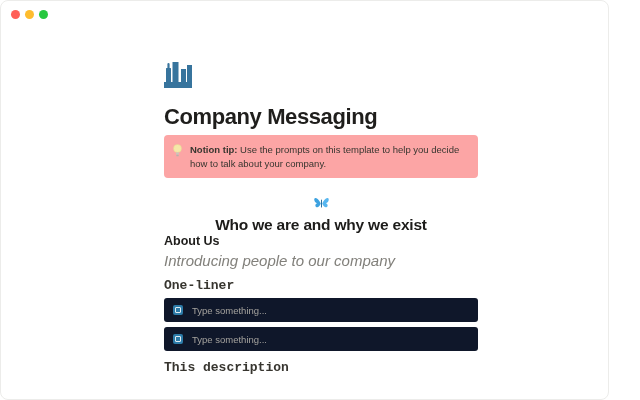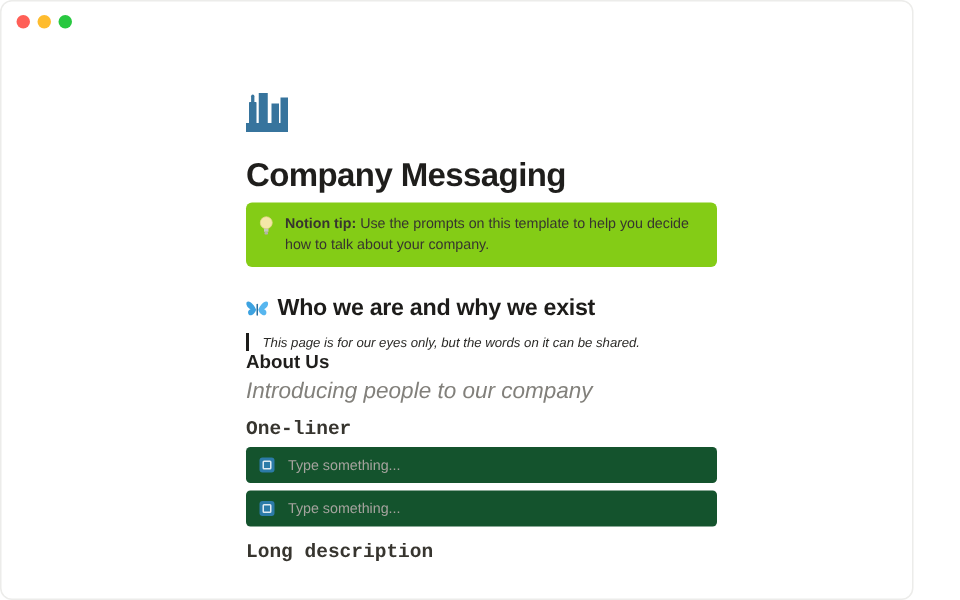--- a/index.html
+++ b/index.html
@@ -3,32 +3,32 @@
 <meta charset="utf-8">
 <style>
   html,body{margin:0;padding:0;background:#fff;}
   body{width:640px;height:400px;font-family:"Liberation Sans","DejaVu Sans",sans-serif;-webkit-font-smoothing:antialiased;}
   .window{position:relative;width:609px;height:400px;box-sizing:border-box;background:#fff;border:1px solid #ececea;border-radius:8px;overflow:hidden;}
   .titlebar{height:26px;display:flex;align-items:center;padding-left:10px;gap:5px;}
   .dot{width:9px;height:9px;border-radius:50%;}
   .content{margin-left:163px;width:314px;}
   .page-icon{display:block;margin-top:32px;width:28px;height:30px;}
   .page-title{margin:17px 0 0 0;font-size:22px;line-height:22px;font-weight:700;letter-spacing:-0.4px;color:#1f1e1c;}
-  .callout{margin-top:7px;display:flex;align-items:flex-start;gap:8px;background:#84cc16;border-radius:4px;padding:8px 10px 8px 9px;box-sizing:border-box;}
+  .callout{margin-top:7px;display:flex;align-items:flex-start;gap:8px;background:#fca5a5;border-radius:4px;padding:8px 10px 8px 9px;box-sizing:border-box;}
   .callout-text{font-size:9.5px;line-height:13.5px;color:#37352f;}
   .callout-text b{font-weight:700;}
   .bulb{width:9px;height:14px;flex:0 0 auto;margin-top:1px;}
-  .section-heading{margin-top:19px;display:flex;align-items:center;gap:6px;}
+  .section-heading{margin-top:19px;display:flex;align-items:center;gap:6px;flex-direction:column;}
   .section-heading .txt{font-size:15.5px;font-weight:700;letter-spacing:-0.2px;color:#1d1c1a;}
   .butterfly{width:15px;height:13px;flex:0 0 auto;}
   .quote{margin-top:7px;border-left:2.5px solid #1d1c1a;padding-left:9px;font-size:8.8px;line-height:12px;font-style:italic;font-weight:500;color:#2b2a27;}
   .about-heading{font-size:12.5px;font-weight:700;color:#1f1e1c;}
   .about-sub{margin-top:4px;font-size:15px;font-style:italic;color:#82807b;}
   .field-label{margin-top:9px;font-size:13px;font-weight:700;color:#37352f;font-family:Liberation Mono, monospace;}
-  .input-box{margin-top:5px;height:24px;background:#14532d;border-radius:3px;display:flex;align-items:center;padding:0 9px;gap:9px;box-sizing:border-box;cursor:text;}
+  .input-box{margin-top:5px;height:24px;background:#0f172a;border-radius:3px;display:flex;align-items:center;padding:0 9px;gap:9px;box-sizing:border-box;cursor:text;}
   .input-icon{width:10px;height:10px;background:#2c7ba8;border-radius:2px;flex:0 0 auto;position:relative;}
   .input-icon::after{content:"";position:absolute;left:2px;top:2px;right:2px;bottom:2px;border:1px solid rgba(255,255,255,.85);border-radius:1px;}
   .placeholder{font-size:9.5px;color:#a5a39e;}
 </style>
 </head>
 <body>
 
 <div class="window">
   <div class="titlebar">
     <div class="dot" style="background:#ff5f57"></div>
@@ -62,32 +62,31 @@
 
     <div class="section-heading">
       <svg class="butterfly" viewBox="0 0 15 13">
         <path d="M6.8 6.5 C5.5 3.5 3.5 1.2 1.6 1.0 C0.4 0.9 0 2 0.4 3.4 C0.8 4.8 1.8 5.6 3 6.2 C1.9 6.6 1.2 7.5 1.4 8.7 C1.6 10 2.7 10.6 4 10 C5.3 9.4 6.3 8 6.8 6.5 Z" fill="#3da2e0"></path>
         <path d="M8.2 6.5 C9.5 3.5 11.5 1.2 13.4 1.0 C14.6 0.9 15 2 14.6 3.4 C14.2 4.8 13.2 5.6 12 6.2 C13.1 6.6 13.8 7.5 13.6 8.7 C13.4 10 12.3 10.6 11 10 C9.7 9.4 8.7 8 8.2 6.5 Z" fill="#57b6ef"></path>
         <rect x="7" y="2.5" width="1" height="8" rx="0.5" fill="#2a6f9e"></rect>
       </svg>
       <span class="txt">Who we are and why we exist</span>
     </div>
 
-    <div class="quote">This page is for our eyes only, but the words on it can be shared.</div>
 
     <div class="about-heading">About Us</div>
     <div class="about-sub">Introducing people to our company</div>
 
     <div class="field-label">One-liner</div>
     <div class="input-box">
       <span class="input-icon"></span>
       <span class="placeholder">Type something...</span>
     </div>
 
     <div class="input-box">
       <span class="input-icon"></span>
       <span class="placeholder">Type something...</span>
     </div>
 
-    <div class="field-label">Long description</div>
+    <div class="field-label">This description</div>
 
   </div>
 </div>
 
 </body></html>

